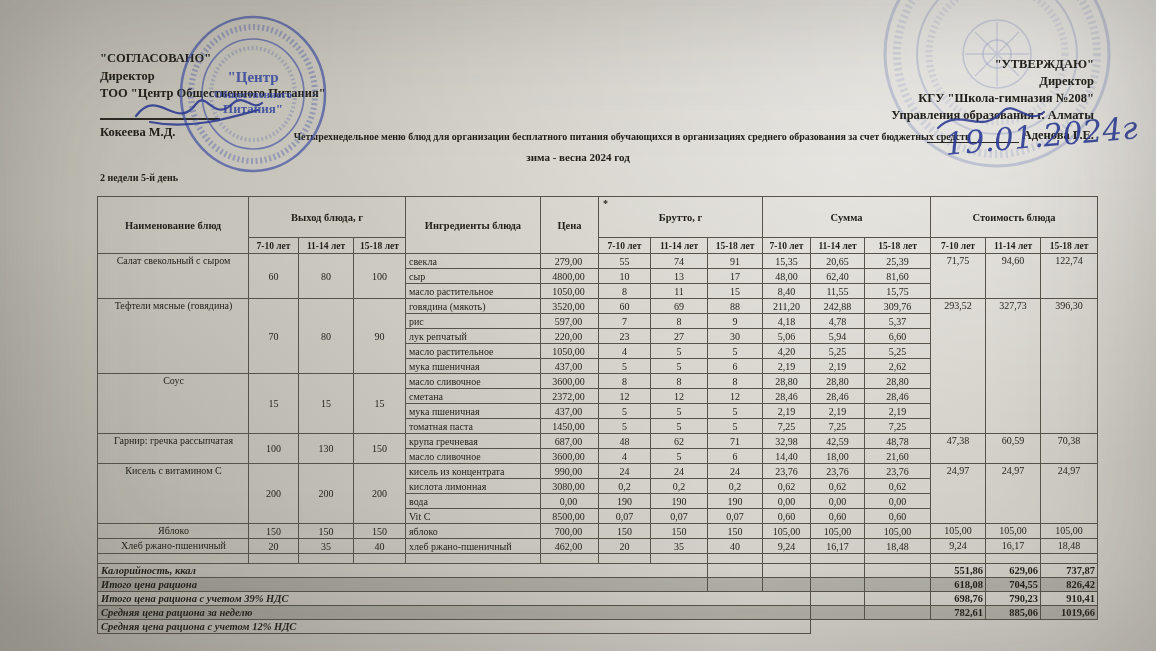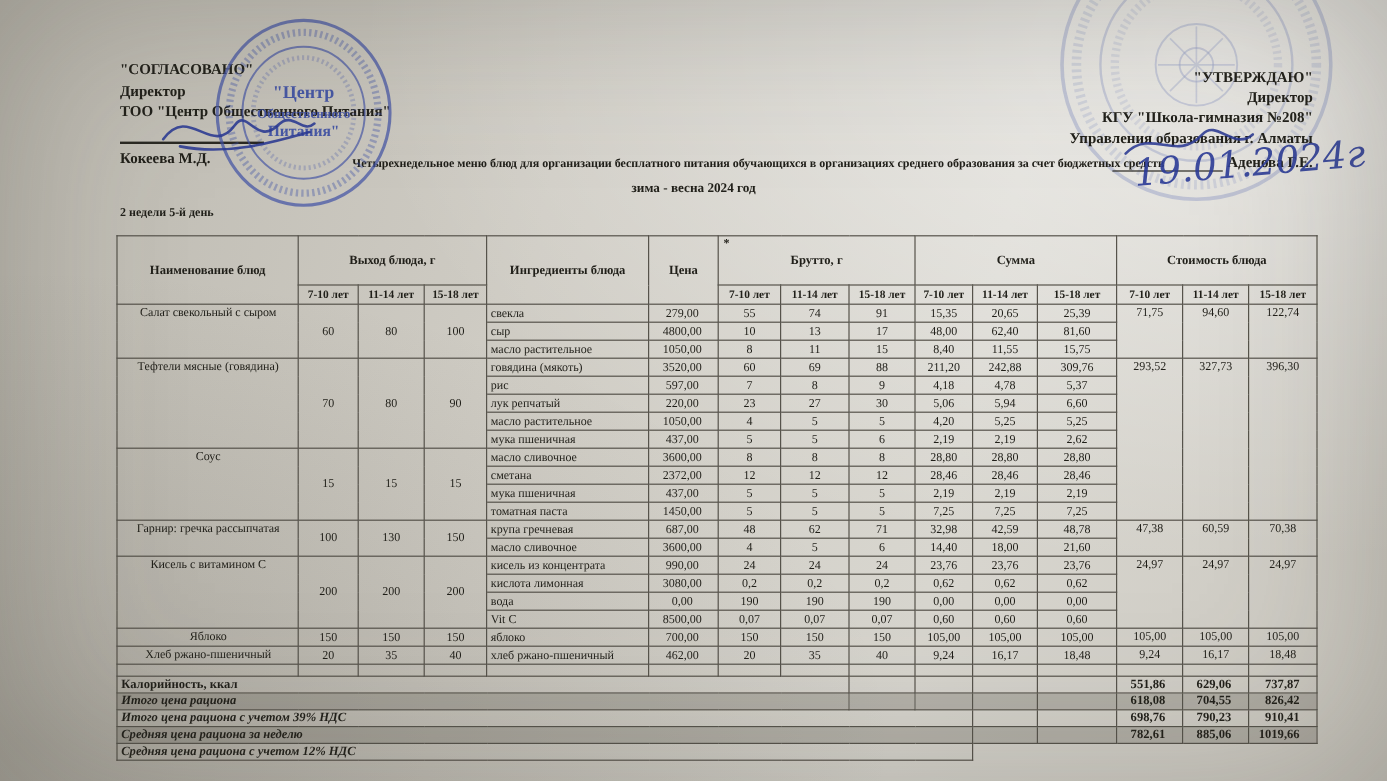--- a/index.html
+++ b/index.html
@@ -39,23 +39,23 @@
   .brutto-th{position:relative;}
   .ast{position:absolute;left:4px;top:1px;font-size:10px;}
   tbody td{height:14px;font-size:10px;line-height:13px;}
   td.dish{text-align:center;vertical-align:top;padding-left:3px;}
   td.num{text-align:center;}
   td.price{text-align:center;padding-right:4px;}
   td.ing{text-align:left;padding-left:3px;}
   td.cost{vertical-align:top;}
   tr.spacer-row td{height:9px;}
   tr.frow td{height:12.4px;font-size:10.5px;}
-  td.flabel{text-align:left;font-weight:bold;padding-left:3px;}
+  td.flabel{text-align:left;font-weight:bold;padding-left:3px;font-style:italic;}
   tr.fitalic td.flabel{font-style:italic;}
-  td.fval{text-align:right;font-weight:bold;padding-right:14px;}
+  td.fval{text-align:right;font-weight:bold;padding-right:2px;}
   tr.shaded td{background:rgba(104,101,91,.30);margin-top:12px;}
   td.nob{border:none;}
 
   .stamp{position:absolute;pointer-events:none;}
   .stamp-left{left:172px;top:10px;z-index:10;opacity:.92;}
   .stamp-right{left:852px;top:-78px;z-index:4;opacity:.55;}
   .sig-overlay{position:absolute;inset:0;z-index:12;pointer-events:none;}
 </style>
 </head>
 <body>

